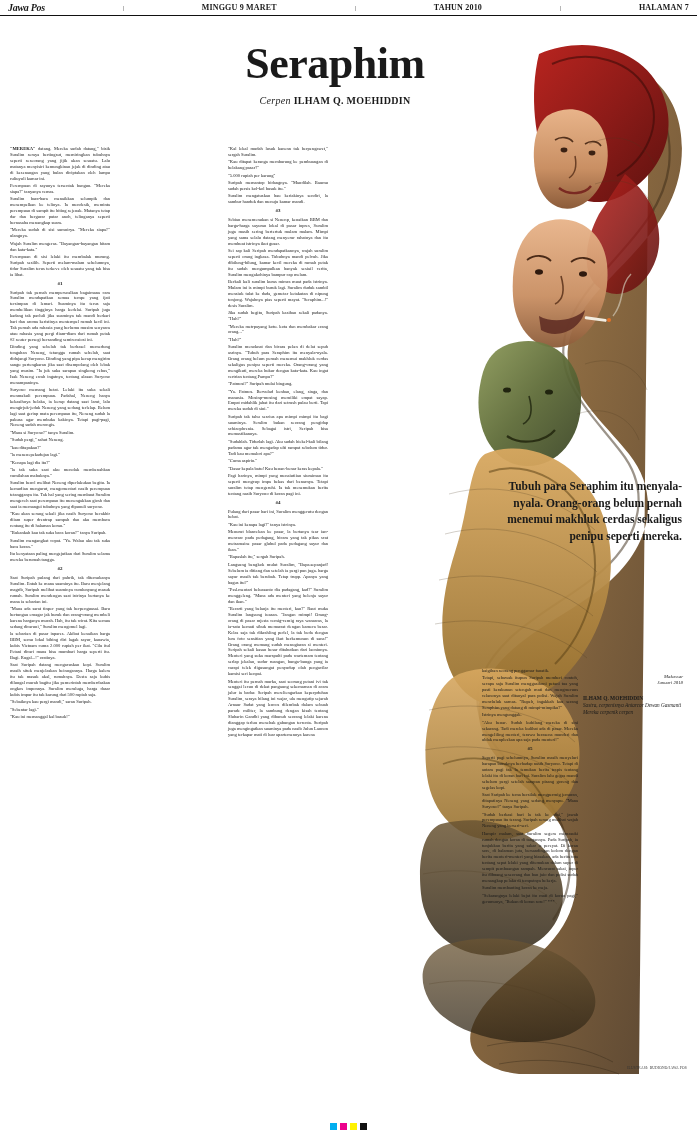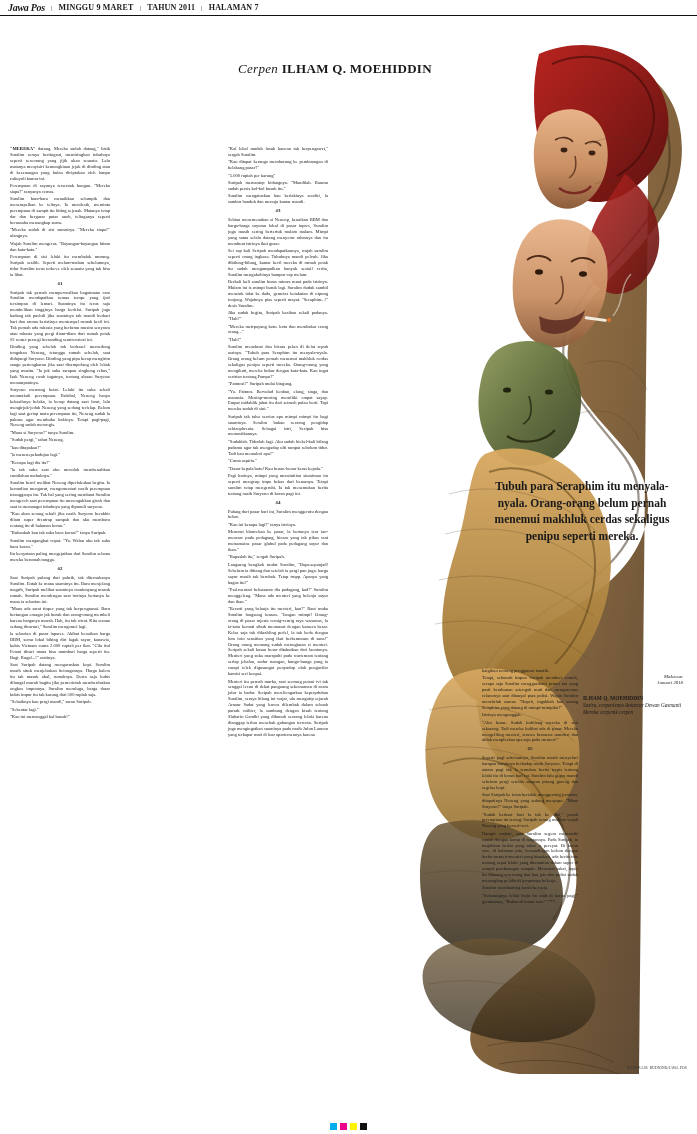--- a/index.html
+++ b/index.html
@@ -13,21 +13,21 @@
     overflow: hidden;
     position: relative;
   }
 
   
   .masthead {
     height: 16px;
     border-bottom: 1.5px solid #111;
     display: flex;
     align-items: center;
-    justify-content: flex-start;
+    justify-content: space-between;
     gap: 6px;
     font-size: 8px;
     font-weight: bold;
     letter-spacing: .2px;
     padding: 0 8px;
   }
   .masthead .logo {
     font-family: "Liberation Serif", serif;
     font-size: 10px;
     font-weight: bold;
@@ -54,22 +54,22 @@
     z-index: 6;
   }
   .title {
     font-size: 44px;
     font-weight: bold;
     letter-spacing: -.5px;
     line-height: 1;
     margin: 0;
   }
   .byline {
-    margin-top: 19px;
-    font-size: 13px;
+    margin-top: 9px;
+    font-size: 10px;
     letter-spacing: .3px;
   }
   .byline .cerpen { font-style: italic; }
   .byline .author { font-weight: bold; }
 
   
   .art {
     position: absolute;
     right: 8px;
     top: 8px;
@@ -83,21 +83,21 @@
   
   .pullquote {
     position: absolute;
     left: 482px;
     top: 462px;
     width: 200px;
     font-size: 11.5px;
     line-height: 1.45;
     font-weight: bold;
     z-index: 5;
-    text-align: center;
+    text-align: right;
   }
 
   
   .cols {
     position: absolute;
     top: 130px;
     left: 10px;
     width: 480px;
     display: flex;
     gap: 9px;
@@ -185,21 +185,21 @@
   }
 </style>
 </head>
 <body>
 
 <div class="masthead">
   <span class="logo">Jawa Pos</span>
   <span class="sep">|</span>
   <span>MINGGU 9 MARET</span>
   <span class="sep">|</span>
-  <span>TAHUN 2011</span>
+  <span>TAHUN 2010</span>
   <span class="sep">|</span>
   <span>HALAMAN 7</span>
 </div>
 
 <div class="page">
 
   <div class="art">
     <svg width="300" height="1060" viewBox="0 0 300 1060" xmlns="http://www.w3.org/2000/svg" aria-hidden="true">
       <defs>
         <linearGradient id="gRed" x1="0" y1="0" x2="1" y2="1">
@@ -311,20 +311,21 @@
         <path d="M188 390 C218 380 242 394 250 416"></path>
       </g>
       <g stroke="#2b2113" stroke-width="1" opacity="0.35" fill="none">
         <path d="M98 1022 C140 1012 190 1020 224 1038"></path>
         <path d="M110 1040 C152 1032 198 1038 230 1050"></path>
       </g>
     </svg>
   </div>
 
   <div class="title-block">
+    <h1 class="title">Seraphim</h1>
     <div class="byline">
       <span class="cerpen">Cerpen</span>
       <span class="author">ILHAM Q. MOEHIDDIN</span>
     </div>
   </div>
 
   <div class="pullquote">Tubuh para Seraphim itu menyala-nyala. Orang-orang belum pernah menemui makhluk cerdas sekaligus penipu seperti mereka.</div>
 
   <div class="cols">
     <div class="col" id="col-1">

